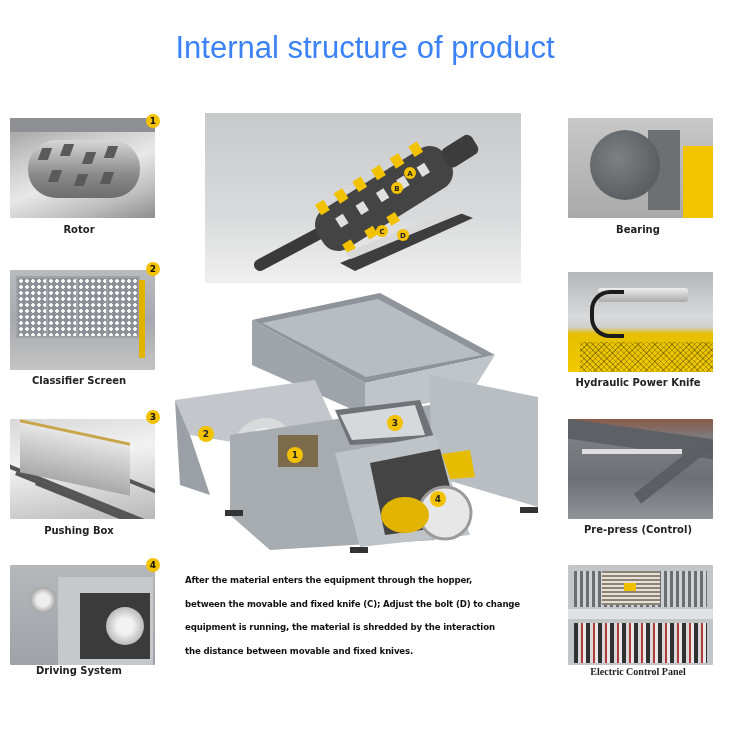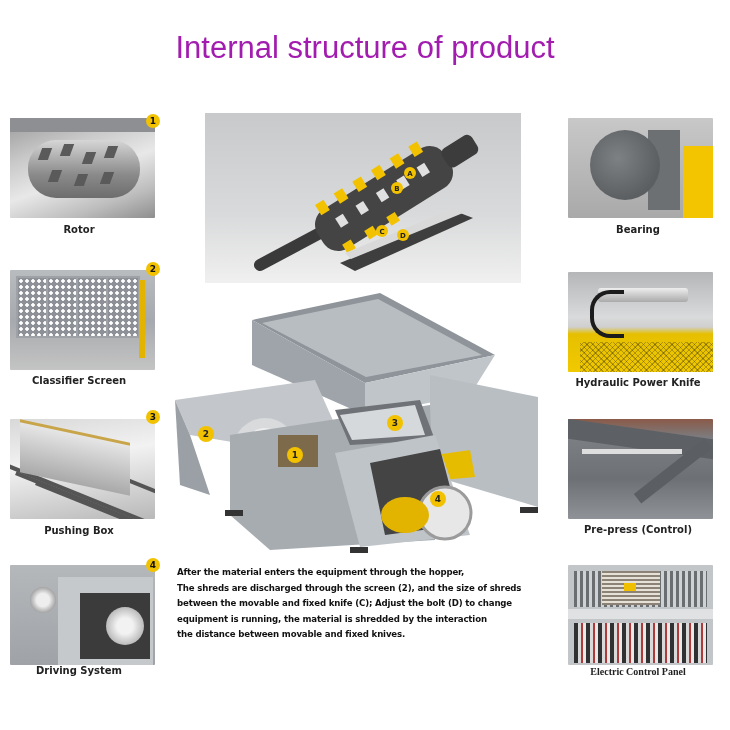--- a/index.html
+++ b/index.html
@@ -1,17 +1,17 @@
 <!DOCTYPE html>
 <html><head>
 <meta charset="utf-8">
 <style>
   html, body { margin: 0; padding: 0; background: #ffffff; }
   body { width: 730px; height: 730px; position: relative; overflow: hidden; font-family: "Liberation Sans", sans-serif; color: #111; }
-  .title { position: absolute; top: 30px; left: 0; width: 730px; text-align: center; font-size: 31px; font-weight: normal; letter-spacing: 0; color: #a21caf; }
+  .title { position: absolute; top: 30px; left: 0; width: 730px; text-align: center; font-size: 31px; font-weight: normal; letter-spacing: 0; color: #3b82f6; }
 
   .thumb { position: absolute; width: 145px; height: 100px; overflow: hidden; border-radius: 1px; }
   .thumb-label { position: absolute; width: 170px; text-align: center; font-size: 10px; font-weight: bold; font-family: "DejaVu Sans", sans-serif; color: #222; }
   .badge { position: absolute; width: 14px; height: 14px; border-radius: 50%; background: #f2c200; color: #111; font-size: 9px; font-weight: bold; text-align: center; line-height: 14px; font-family: "DejaVu Sans", sans-serif; }
 
   
   .rotor-bg { background: linear-gradient(160deg, #9a9a9a 0%, #c9c9c9 30%, #e8e8e8 55%, #bcbcbc 80%, #8e8e8e 100%); }
   .rotor-bg .frame { position:absolute; left:0; top:0; width:145px; height:14px; background:#8d8f92; }
   .rotor-bg .drum { position:absolute; left:18px; top:22px; width:112px; height:58px; border-radius: 28px; background: linear-gradient(180deg,#d6d6d6,#8a8a8a 60%,#6d6d6d); }
   .rotor-bg .tooth { position:absolute; width:10px; height:12px; background:#5a5a5a; transform: skewX(-20deg); }
@@ -57,21 +57,21 @@
   .elec-bg .psu { position:absolute; left:34px; top:6px; width:58px; height:34px; background: repeating-linear-gradient(0deg,#8c8276 0 2px,#e6e1d6 2px 4px); }
   .elec-bg .yellow { position:absolute; left:56px; top:18px; width:12px; height:8px; background:#f0c000; }
   .elec-bg .row2 { position:absolute; left:6px; top:58px; width:133px; height:40px; background: repeating-linear-gradient(90deg,#2f3133 0 4px,#d9d9d9 4px 7px,#b03a3a 7px 9px,#e9e9e9 9px 12px); }
   .elec-bg .shelf { position:absolute; left:0; top:44px; width:145px; height:10px; background:#dfe1e3; }
 
   
   .rotor-render { position:absolute; left:205px; top:113px; width:316px; height:170px; background: linear-gradient(180deg,#c8c9ca 0%,#d9dadb 60%,#f0f0f0 100%); }
   .machine { position:absolute; left:170px; top:285px; width:390px; height:272px; }
 
   .desc { position:absolute; left:173px; top:563px; width:390px; font-family: "DejaVu Sans", sans-serif; font-size: 8.6px; line-height: 11.6px; color:#111; font-weight: 600; letter-spacing: -0.15px; }
-  .desc p { margin: 4px; }
+  .desc p { margin: 12px; }
 </style>
 </head>
 <body>
 
 <div class="title">Internal structure of product</div>
 
 <div>
   <div class="thumb rotor-bg" style="left:10px;top:118px;">
     <div class="frame"></div>
     <div class="drum"></div>
@@ -242,17 +242,16 @@
       <circle cx="225" cy="138" r="8" fill="#f2c200"></circle>
         <text x="225" y="141" fill="#222">3</text>
       <circle cx="268" cy="214" r="8" fill="#f2c200"></circle>
         <text x="268" y="217" fill="#222">4</text>
     </g>
   </svg>
 </div>
 
 <div class="desc">
   <p>After the material enters the equipment through the hopper,</p>
-  <p>The shreds are discharged through the screen (2), and the size of shreds</p>
   <p>between the movable and fixed knife (C); Adjust the bolt (D) to change</p>
   <p>equipment is running, the material is shredded by the interaction</p>
   <p>the distance between movable and fixed knives.</p>
 </div>
 
 </body></html>

